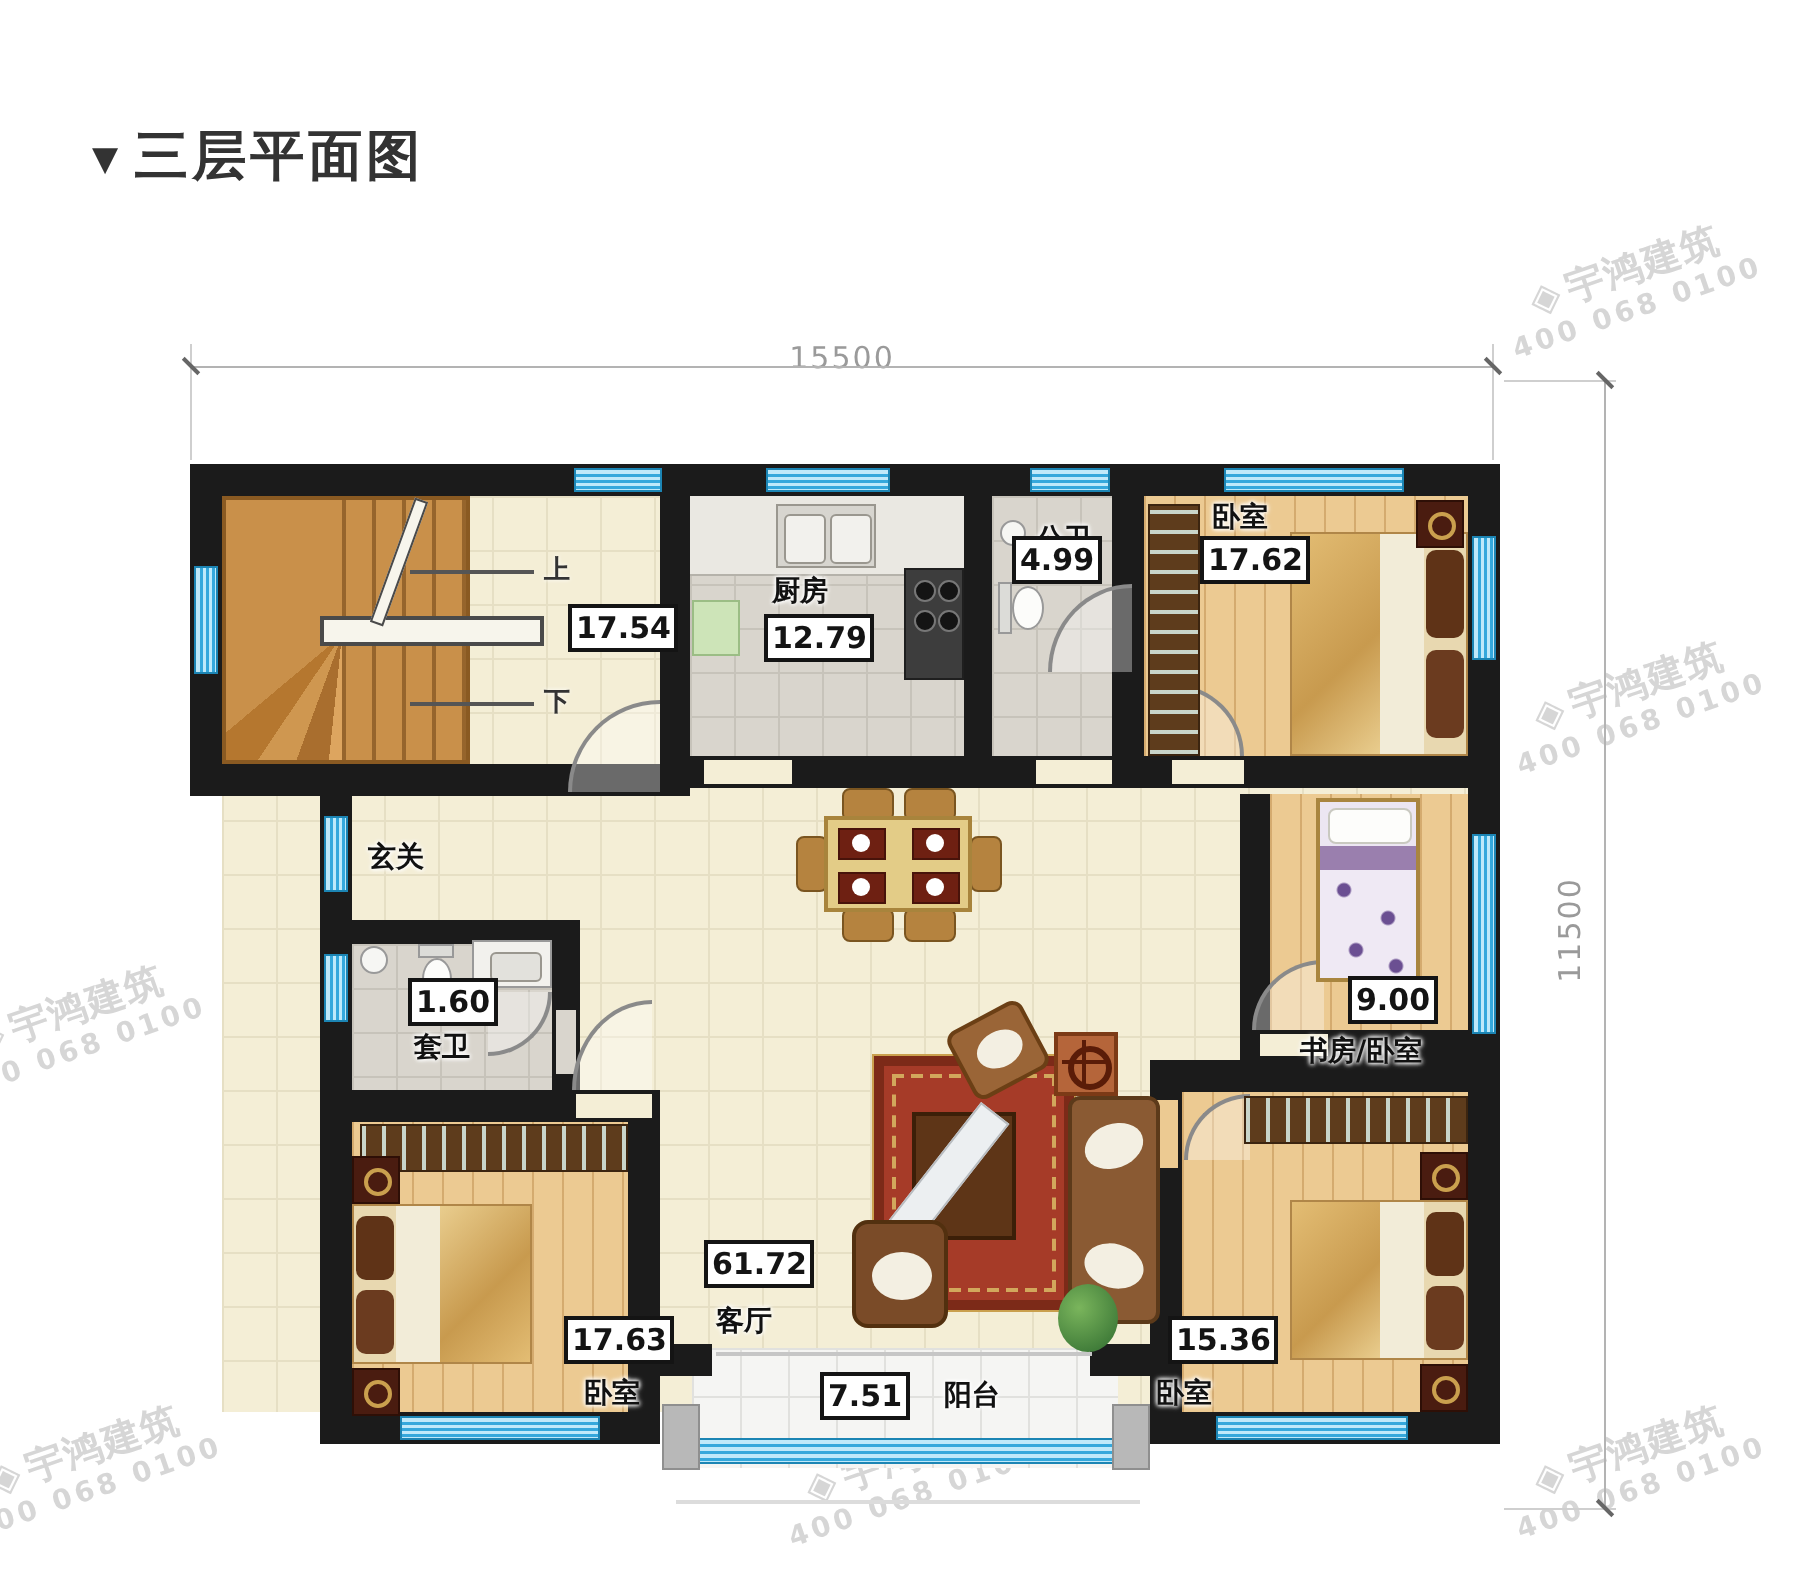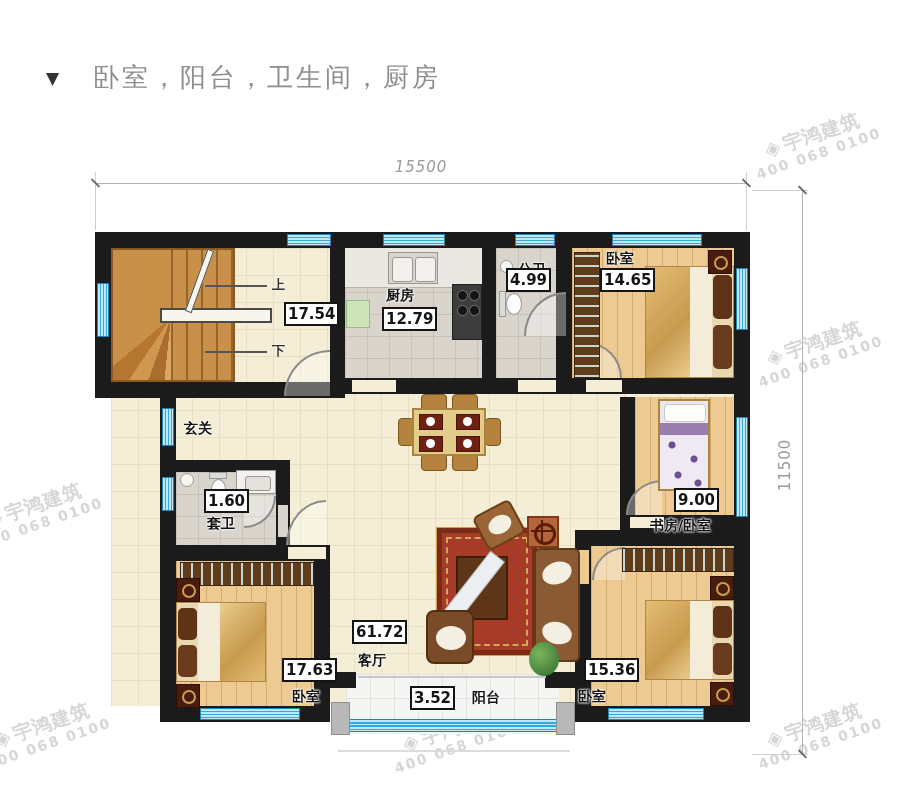--- a/index.html
+++ b/index.html
@@ -55,21 +55,21 @@
   .ns i{position:absolute;left:5px;top:5px;width:10px;height:10px;border:2px solid #caa04e;border-radius:50%;display:block;}
   .chair{position:absolute;background:#b5833f;border:1px solid #7a5520;border-radius:4px;}
   .mat{position:absolute;background:#6e2012;border:1px solid #48130a;}
   .mat i{position:absolute;left:50%;top:50%;width:9px;height:9px;margin:-5px 0 0 -5px;background:#fff;border-radius:50%;display:block;}
 </style>
 </head>
 <body>
 
 <div id="hdr">
   <span class="mk">▼</span>
-  <span class="t2">卧室，阳台，卫生间，厨房</span>
+  <span class="t1">三层平面图</span>
 </div>
 
 <div class="wm" style="left:740px;top:122px;">
   <div class="l1"><span class="lg">◈</span><span>宇鸿建筑</span></div>
   <div class="l2">400 068 0100</div>
 </div>
 <div class="wm" style="left:378px;top:328px;">
   <div class="l1"><span class="lg">◈</span><span>宇鸿建筑</span></div>
   <div class="l2">400 068 0100</div>
 </div>
@@ -91,21 +91,21 @@
 </div>
 <div class="wm" style="left:378px;top:716px;">
   <div class="l1"><span class="lg">◈</span><span>宇鸿建筑</span></div>
   <div class="l2">400 068 0100</div>
 </div>
 <div class="wm" style="left:742px;top:712px;">
   <div class="l1"><span class="lg">◈</span><span>宇鸿建筑</span></div>
   <div class="l2">400 068 0100</div>
 </div>
 
-<div class="dimtxt" style="left:95px;top:158px;width:652px;font-style:italic;">15500</div>
+<div class="dimtxt" style="left:95px;top:170px;width:652px;">15500</div>
 <div class="dimline" style="left:95px;top:183px;width:652px;height:1px;"></div>
 <div class="extline" style="left:95px;top:172px;width:1px;height:58px;"></div>
 <div class="extline" style="left:746px;top:172px;width:1px;height:58px;"></div>
 <div class="tick" style="left:90px;top:182px;"></div>
 <div class="tick" style="left:741px;top:182px;"></div>
 
 <div class="dimtxt" style="left:735px;top:456px;width:100px;transform:rotate(-90deg);">11500</div>
 <div class="dimline" style="left:802px;top:190px;width:1px;height:565px;"></div>
 <div class="extline" style="left:752px;top:190px;width:56px;height:1px;"></div>
 <div class="extline" style="left:752px;top:754px;width:56px;height:1px;"></div>
@@ -214,21 +214,21 @@
 <div class="fur" style="left:645px;top:266px;width:89px;height:112px;background:#e8d8b0;border:1px solid #b08648;">
   <div style="position:absolute;left:0;top:0;width:44px;height:100%;background:linear-gradient(135deg,#e3bd74,#c89a4e 60%,#e9cd8e);"></div>
   <div style="position:absolute;left:44px;top:0;width:22px;height:100%;background:#f2ecd8;"></div>
   <div style="position:absolute;left:67px;top:8px;width:19px;height:44px;background:#5f3317;border-radius:5px;"></div>
   <div style="position:absolute;left:67px;top:58px;width:19px;height:44px;background:#6b3b1f;border-radius:5px;"></div>
 </div>
 <div class="ns" style="left:708px;top:250px;">
     <i></i>
   </div>
 <div class="rname" style="left:606px;top:250px;">卧室</div>
-<div class="area-box" style="left:600px;top:268px;">14.65</div>
+<div class="area-box" style="left:600px;top:268px;">17.62</div>
 
 <div class="rname" style="left:184px;top:420px;">玄关</div>
 
 <div class="fur" style="left:209px;top:472px;width:18px;height:7px;background:#dcdcd8;border:1px solid #999;"></div>
 <div class="fur" style="left:211px;top:479px;width:15px;height:21px;background:#fcfcfa;border:1px solid #999;border-radius:50%;"></div>
 <div class="fur" style="left:236px;top:470px;width:40px;height:24px;background:#f2f1ed;border:1px solid #999;">
   <div style="position:absolute;left:8px;top:5px;width:24px;height:13px;background:#e2e1dc;border:1px solid #9a978f;border-radius:3px;"></div>
 </div>
 <div class="fur" style="left:180px;top:473px;width:14px;height:14px;background:#f6f6f3;border:1px solid #999;border-radius:50%;"></div>
 <div class="area-box" style="left:204px;top:489px;">1.60</div>
@@ -280,21 +280,21 @@
   <div style="position:absolute;left:6px;top:12px;width:30px;height:22px;background:#f3efe2;border-radius:50%;transform:rotate(-20deg);"></div>
   <div style="position:absolute;left:6px;top:72px;width:30px;height:22px;background:#f3efe2;border-radius:50%;transform:rotate(15deg);"></div>
 </div>
 <div class="fur" style="left:426px;top:610px;width:48px;height:54px;background:#7a4b28;border:2px solid #52300f;border-radius:8px;">
   <div style="position:absolute;left:8px;top:14px;width:30px;height:24px;background:#f3efe2;border-radius:50%;"></div>
 </div>
 <div class="fur" style="left:529px;top:642px;width:30px;height:34px;border-radius:50%;background:radial-gradient(circle at 35% 35%,#7ab55c,#2f6b2f);"></div>
 <div class="area-box" style="left:352px;top:620px;">61.72</div>
 <div class="rname" style="left:358px;top:652px;">客厅</div>
 
-<div class="area-box" style="left:410px;top:686px;">3.52</div>
+<div class="area-box" style="left:410px;top:686px;">7.51</div>
 <div class="rname" style="left:472px;top:689px;">阳台</div>
 
 <div class="fur" style="left:180px;top:562px;width:134px;height:24px;background:#5e3c1c;border:1px solid #3c2510;background-image:repeating-linear-gradient(90deg,rgba(220,240,232,.85) 0 2px,transparent 2px 10px);"></div>
 <div class="fur" style="left:176px;top:602px;width:90px;height:80px;background:#e8d8b0;border:1px solid #b08648;">
   <div style="position:absolute;left:1px;top:5px;width:19px;height:32px;background:#5f3317;border-radius:5px;"></div>
   <div style="position:absolute;left:1px;top:42px;width:19px;height:32px;background:#6b3b1f;border-radius:5px;"></div>
   <div style="position:absolute;left:21px;top:0;width:22px;height:100%;background:#f2ecd8;"></div>
   <div style="position:absolute;left:43px;top:0;right:0;height:100%;background:linear-gradient(135deg,#e9cd8e,#c89a4e 55%,#e3bd74);"></div>
 </div>
 <div class="ns" style="left:176px;top:578px;">

